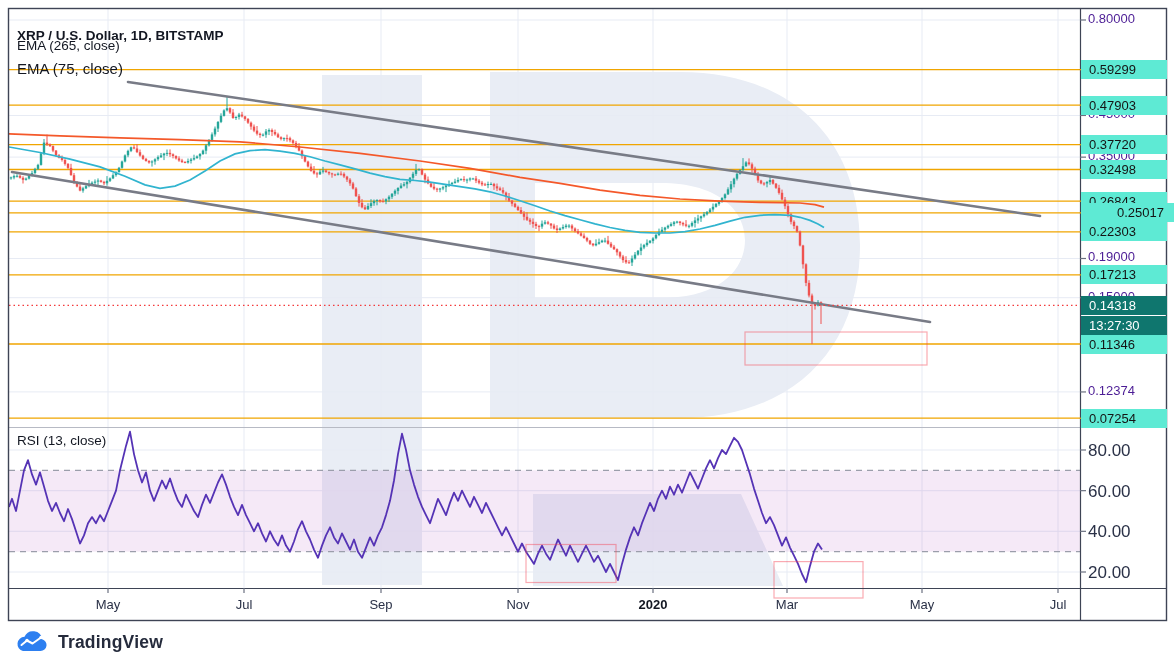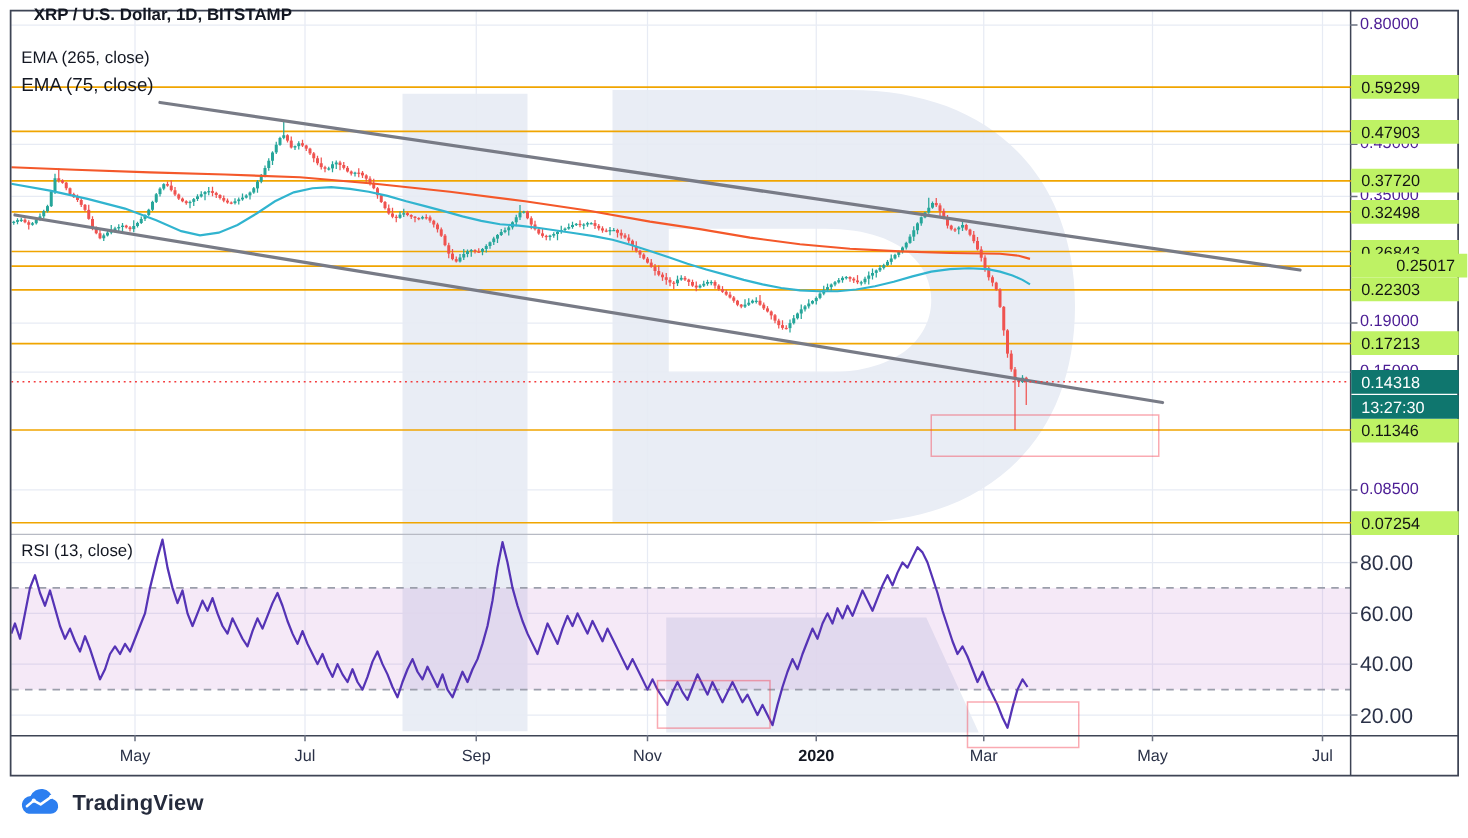--- a/index.html
+++ b/index.html
@@ -1,27 +1,27 @@
 <!DOCTYPE html>
 <html><head>
 <meta charset="utf-8">
 <style>
   html,body{margin:0;padding:0;background:#ffffff;}
   #stage{position:relative;width:1174px;height:670px;background:#fff;overflow:hidden;
          font-family:"Liberation Sans",sans-serif;color:#2a3147;}
   #plot{position:absolute;left:0;top:0;}
   .ovl{position:absolute;line-height:1.25;}
-  .legend-title{left:17px;top:4px;font-size:13.5px;font-weight:bold;color:#131722;margin-left:10px;}
+  .legend-title{left:17px;top:28px;font-size:13.5px;font-weight:bold;color:#131722;}
   .legend-row1{left:17px;top:38px;font-size:13.5px;color:#131722;}
   .legend-row2{left:17px;top:60px;font-size:15px;color:#131722;}
   .rsi-label{left:17px;top:433px;font-size:13.5px;color:#131722;}
   .plabel{position:absolute;left:1088px;font-size:13px;color:#4c1d95;white-space:nowrap;}
   .lbadge,.rbadge{position:absolute;left:1081px;width:78px;height:19px;font-size:13px;
          line-height:19px;padding-left:8px;white-space:nowrap;}
-  .lbadge{background:#bef264;color:#141414;}
+  .lbadge{background:#5eead4;color:#141414;}
   .rbadge{background:#0f766e;color:#ffffff;}
   .mlabel{position:absolute;top:597px;width:44px;text-align:center;font-size:13px;color:#2a3147;}
   .mlabel.bold{font-weight:bold;color:#131722;}
   .rlabel{position:absolute;left:1088px;font-size:17px;color:#2a3147;}
   #brand{position:absolute;left:14px;top:630px;display:flex;align-items:center;gap:8px;cursor:pointer;}
   #brand span{font-size:17.5px;font-weight:600;color:#252b3c;letter-spacing:.2px;}
 </style>
 </head>
 <body>
 
@@ -682,21 +682,21 @@
   <div class="ovl legend-row1">EMA (265, close)</div>
   <div class="ovl legend-row2">EMA (75, close)</div>
   <div class="ovl rsi-label">RSI (13, close)</div>
 
   <div id="axisCol">
       <div class="plabel" style="top: 11px;">0.80000</div>
       <div class="plabel" style="top: 106.453px;">0.45000</div>
       <div class="plabel" style="top: 148.146px;">0.35000</div>
       <div class="plabel" style="top: 249.496px;">0.19000</div>
       <div class="plabel" style="top: 288.713px;">0.15000</div>
-      <div class="plabel" style="top: 382.941px;">0.08500</div>
+      <div class="plabel" style="top: 382.941px;">0.12374</div>
       <div class="lbadge" style="top: 60.1761px;">0.59299</div>
       <div class="lbadge" style="top: 95.5816px;">0.47903</div>
       <div class="lbadge" style="top: 135.23px;">0.37720</div>
       <div class="lbadge" style="top: 159.951px;">0.32498</div>
       <div class="lbadge" style="top: 191.666px;">0.26843</div>
       <div class="lbadge" style="top: 203.354px; padding-left: 36px;">0.25017</div>
       <div class="lbadge" style="top: 222.405px;">0.22303</div>
       <div class="lbadge" style="top: 265.382px;">0.17213</div>
       <div class="lbadge" style="top: 334.529px;">0.11346</div>
       <div class="lbadge" style="top: 408.739px;">0.07254</div>

